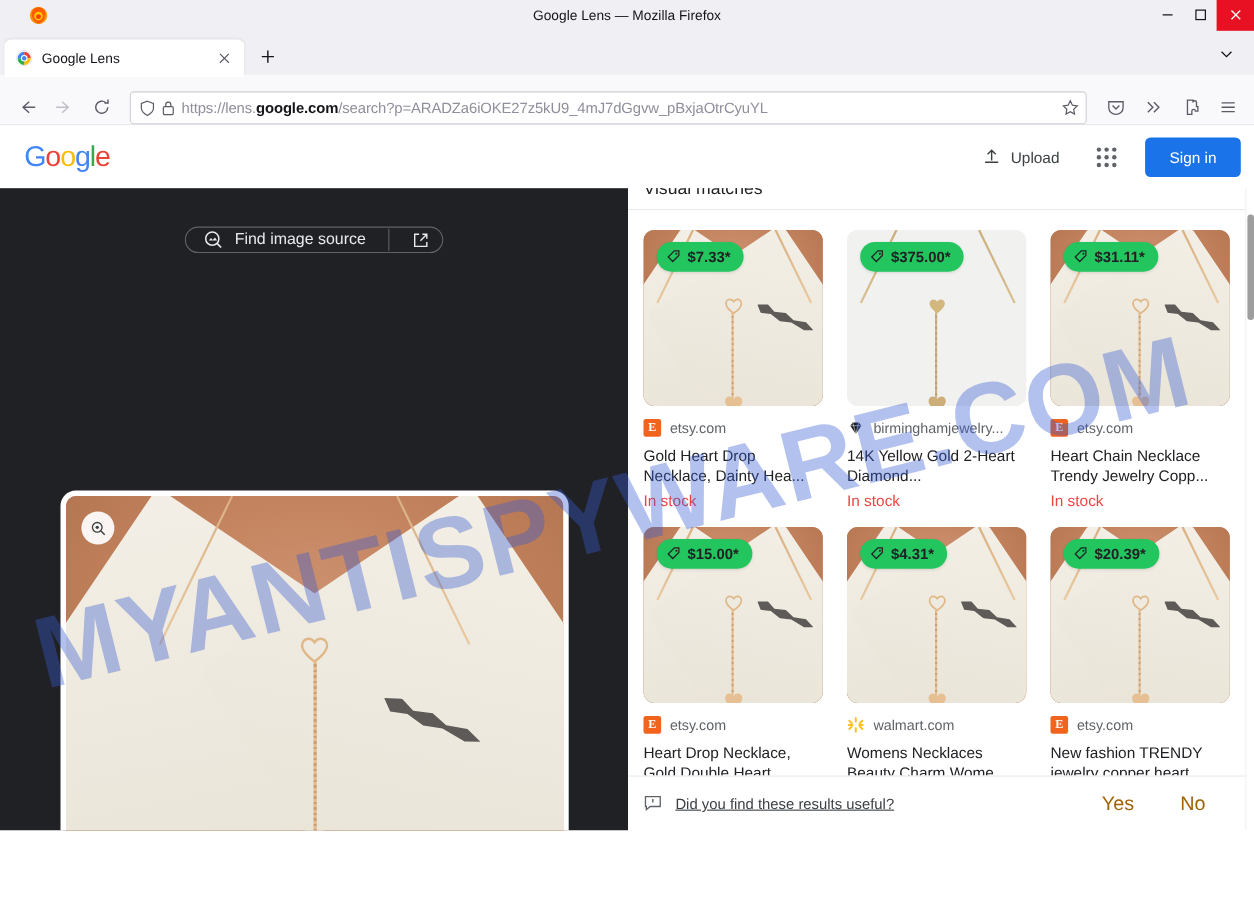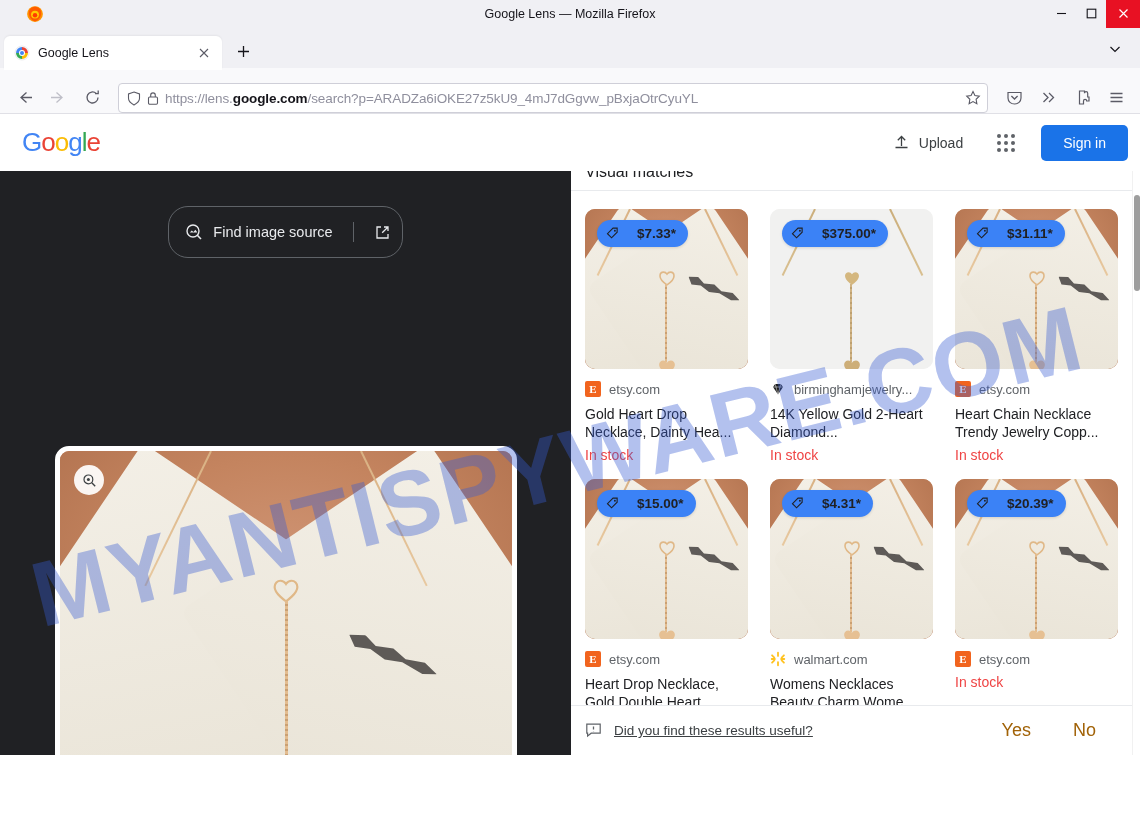--- a/index.html
+++ b/index.html
@@ -113,21 +113,21 @@
   }
 
   .body-split { display: flex; height: 584px; }
 
   
   .left-pane {
     width: 571px; background: #202124; position: relative; flex: none;
     display: flex; flex-direction: column; align-items: center;
   }
   .find-source {
-    margin-top: 35px; height: 52px; display: inline-flex; align-items: center;
+    margin-top: 35px; height: 24px; display: inline-flex; align-items: center;
     gap: 10px; border: 1px solid #5f6368; border-radius: 20px;
     padding: 0 4px 0 16px; color: #e8eaed; font-size: 14.5px; text-align: center;
   }
   .fs-sep { width: 1px; height: 20px; background: #5f6368; margin: 0 4px 0 10px; }
   .fs-ext {
     width: 30px; height: 30px; display: flex; align-items: center;
     justify-content: center; border-radius: 50%;
   }
 
   .img-frame {
@@ -217,22 +217,22 @@
   .thumb .shirt-l { left: -34px; }
   .thumb .shirt-r { right: -34px; }
   .thumb .chain-l { margin-left: -38px; height: 74px; }
   .thumb .chain-r { margin-left: 37px; height: 74px; }
   .thumb .heart-top { top: 62px; margin-left: -8px; width: 16px; height: 15px; }
   .thumb .drop-chain { top: 75px; height: 78px; width: 2px; }
   .thumb .heart-bot { top: 150px; margin-left: -9px; width: 18px; height: 17px; }
   .thumb .tattoo { width: 56px; height: 11px; top: 46%; left: 62%; }
   .price-chip {
     position: absolute; left: 12px; top: 11px; height: 27px;
-    background: #3b82f6; border-radius: 14px; display: flex;
-    align-items: center; gap: 18px; padding: 0 12px 0 9px;
+    background: #22c55e; border-radius: 14px; display: flex;
+    align-items: center; gap: 6px; padding: 0 12px 0 9px;
     font-size: 13.5px; font-weight: 700; color: #202124;
     box-shadow: 0 1px 3px rgba(0,0,0,.12);
   }
   .src-row {
     display: flex; align-items: center; gap: 8px; margin-top: 11px; height: 18px;
   }
   .fav { width: 16px; height: 16px; flex: none; border-radius: 2px; }
   .fav-etsy {
     background: #f1641e; color: #fff; font-size: 11px; font-weight: 700;
     display: flex; align-items: center; justify-content: center;
@@ -670,20 +670,21 @@
                     <path d="M7.6 1.2H12v4.4l-6 6-4.4-4.4z" fill="none" stroke="#202124" stroke-width="1.2"></path>
                     <circle cx="9.6" cy="4" r="1" fill="#202124"></circle>
                   </svg>
                 <span>$20.39*</span>
               </div>
             </div>
             <div class="src-row">
               <span class="fav fav-etsy">E</span>
               <span class="src-name">etsy.com</span>
             </div>
+            <div class="card-title">New fashion TRENDY jewelry copper heart...</div>
             <div class="stock">In stock</div>
           </div>
 
         </div>
       </div>
 
       <div class="feedback">
         <svg width="17" height="17" viewBox="0 0 17 17">
           <path d="M1.8 2.2h13.4v9H6.2L2.6 14V11.2H1.8z" fill="none" stroke="#5f6368" stroke-width="1.2"></path>
           <path d="M8.5 4.4v3.1M8.5 9.1v.1" stroke="#5f6368" stroke-width="1.3"></path>

